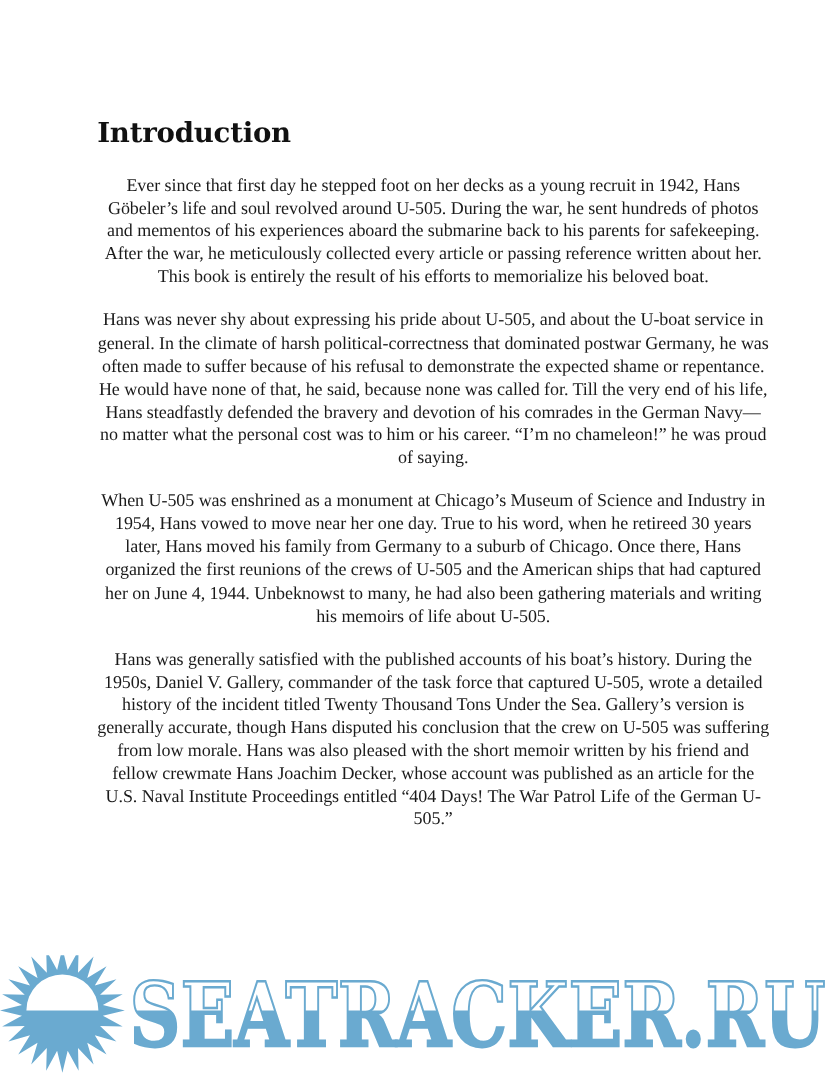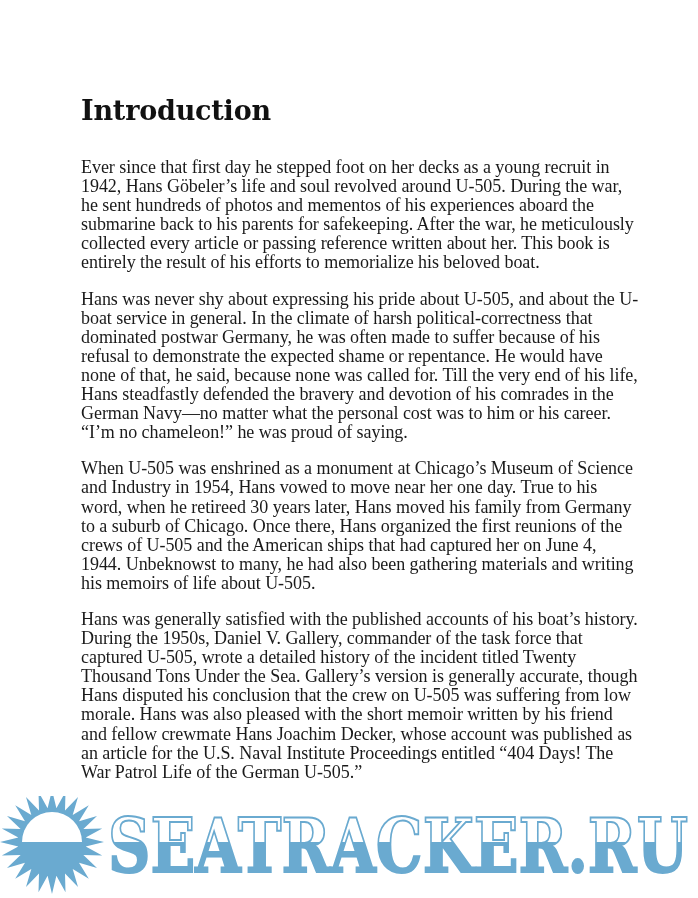--- a/index.html
+++ b/index.html
@@ -17,31 +17,32 @@
   }
   .page {
     position: absolute;
     left: 81px;
     top: 96px;
     width: 560px;
   }
   h1 {
     font-family: "DejaVu Serif", "Liberation Serif", serif;
     font-weight: bold;
-    font-size: 27px;
-    margin: 0 0 32px 0;
+    font-size: 23px;
+    margin: 0 0 20px 0;
     line-height: 30px;
     color: #111;
     letter-spacing: -0.2px;
   }
   p {
-    font-size: 18px;
+    font-size: 15px;
     line-height: 19.1px;
     margin: 0 0 17px 0;
     letter-spacing: -0.05px;
+    text-align: center;
   }
   .watermark {
     position: absolute;
     left: 0;
     top: 796px;
     width: 602px;
     height: 102px;
     pointer-events: auto;
   }
 </style>

